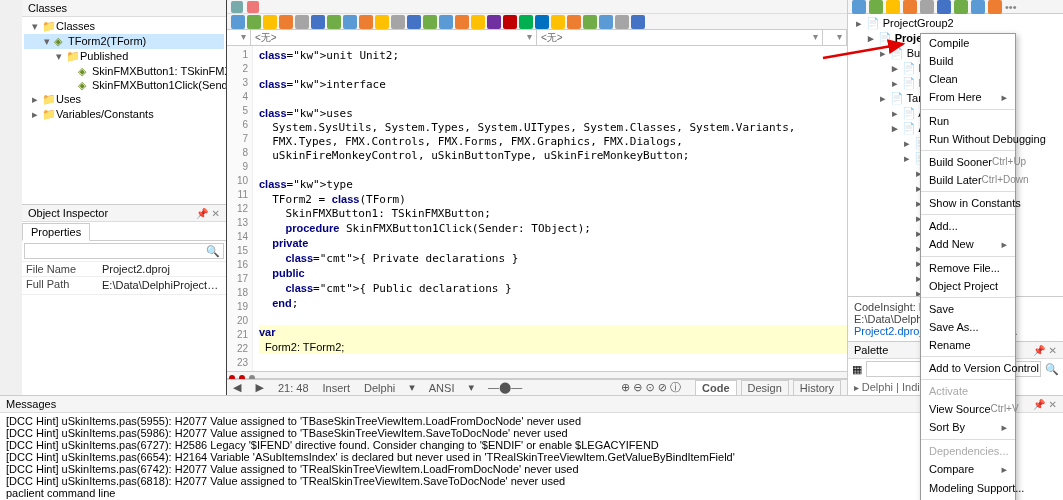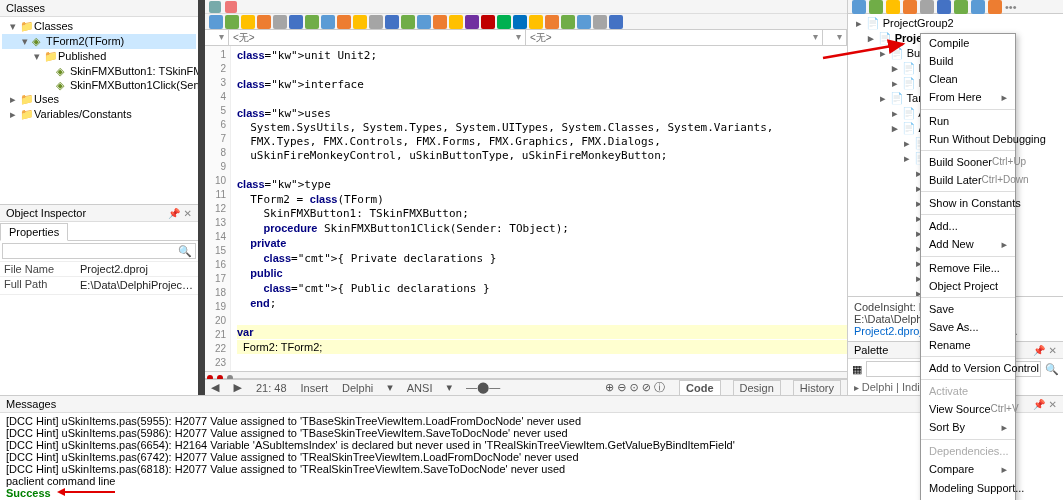--- a/index.html
+++ b/index.html
@@ -1,18 +1,18 @@
 <!DOCTYPE html>
 <html><head>
 <meta charset="utf-8">
 <style>
 * { box-sizing: border-box; margin: 0; padding: 0; font-family: "Segoe UI", Tahoma, sans-serif; font-size: 11px; }
 body { background: #f0f0f0; width: 1063px; height: 500px; overflow: hidden; position: relative; }
 .main-layout { display: flex; height: 395px; }
-.left-panel { width: 205px; display: flex; flex-direction: column; background: #fff; border-right: 7px solid #404040; }
+.left-panel { width: 205px; display: flex; flex-direction: column; background: #fff; border-right: 1px solid #404040; margin-left: 22px; }
 .structure-panel { flex: 0 0 205px; border-bottom: 1px solid #ccc; overflow: hidden; }
 .panel-header { background: #f5f5f5; padding: 2px 6px; font-size: 11px; border-bottom: 1px solid #ddd; display:flex; justify-content:space-between; align-items:center; }
 .panel-close { color:#888; cursor:pointer; font-size:10px; }
 .tree { padding: 2px; font-size: 11px; }
 .tree-node { padding: 1px 0 1px 12px; white-space: nowrap; cursor: pointer; }
 .tree-node.l1 { padding-left: 8px; }
 .tree-node.l2 { padding-left: 20px; }
 .tree-node.l3 { padding-left: 32px; }
 .tree-node.l4 { padding-left: 44px; }
 .tree-node.sel { background: #cce8ff; }
@@ -41,21 +41,21 @@
 .combo::after { content:"▾"; position:absolute; right:4px; color:#888; }
 .editor-area { flex:1; display:flex; overflow:hidden; }
 .gutter { width:26px; background:#fafafa; border-right:1px solid #eee; text-align:right; padding:2px 4px 0 0; font-size:10px; color:#888; line-height:14px; }
 .code { flex:1; font-family:"Consolas",monospace; font-size:11px; line-height:14px; padding:2px 0 0 6px; white-space:pre; overflow:hidden; }
 .kw { color:#000080; font-weight:bold; }
 .hl { background:#ffffd0; display:inline-block; width:100%; }
 .breakbar { height:8px; background:#f5f5f5; border-top:1px solid #ccc; border-bottom:1px solid #ccc; }
 .breakbar .dot { display:inline-block; width:6px; height:6px; border-radius:50%; margin:1px 2px; }
 .statusbar { height:16px; background:#f5f5f5; border-top:1px solid #ccc; display:flex; align-items:center; padding:0 6px; gap:14px; font-size:10px; color:#555; }
 .statusbar .spacer { flex:1; }
-.view-tabs { display:flex; gap:12px; }
+.view-tabs { display:flex; gap:4px; }
 .view-tab { padding:1px 6px; border:1px solid #ccc; cursor:pointer; }
 .view-tab.active { background:#fff; font-weight:bold; }
 
 .right-panel { width:215px; display:flex; flex-direction:column; background:#fff; }
 .right-toolbar { height:14px; background:#f5f5f5; border-bottom:1px solid #ccc; display:flex; gap:3px; padding:0 4px; align-items:center; }
 .proj-tree { flex:1; overflow:hidden; padding:2px; font-size:11px; position:relative; }
 .proj-node { padding:1px 0 1px 10px; white-space:nowrap; cursor:pointer; }
 .proj-node.bold { font-weight:bold; }
 .proj-node.l1 { padding-left:6px; }
 .proj-node.l2 { padding-left:18px; }
@@ -395,20 +395,21 @@
 </div>
 
 <div class="messages-panel">
   <div class="panel-header">
     <span>Messages</span>
     <span class="panel-close">📌 ✕</span>
   </div>
   <div class="msg-body" id="msg-body">
       <div class="msg-line msg-hint">[DCC Hint] uSkinItems.pas(5955): H2077 Value assigned to 'TBaseSkinTreeViewItem.LoadFromDocNode' never used</div>
       <div class="msg-line msg-hint">[DCC Hint] uSkinItems.pas(5986): H2077 Value assigned to 'TBaseSkinTreeViewItem.SaveToDocNode' never used</div>
+      <div class="msg-line msg-hint">[DCC Hint] uSkinItems.pas(6727): H2586 Legacy '$IFEND' directive found. Consider changing to '$ENDIF' or enable $LEGACYIFEND</div>
       <div class="msg-line msg-hint">[DCC Hint] uSkinItems.pas(6654): H2164 Variable 'ASubItemsIndex' is declared but never used in 'TRealSkinTreeViewItem.GetValueByBindItemField'</div>
       <div class="msg-line msg-hint">[DCC Hint] uSkinItems.pas(6742): H2077 Value assigned to 'TRealSkinTreeViewItem.LoadFromDocNode' never used</div>
       <div class="msg-line msg-hint">[DCC Hint] uSkinItems.pas(6818): H2077 Value assigned to 'TRealSkinTreeViewItem.SaveToDocNode' never used</div>
       <div class="msg-line msg-pac">paclient command line</div>
       <div class="msg-line msg-success">Success<span class="arrow2"><svg width="60" height="10">
             <line x1="58" y1="5" x2="6" y2="5" stroke="#e00000" stroke-width="2"></line>
             <polygon points="0,5 8,1 8,9" fill="#e00000"></polygon>
           </svg></span></div>
     </div>
 </div>

